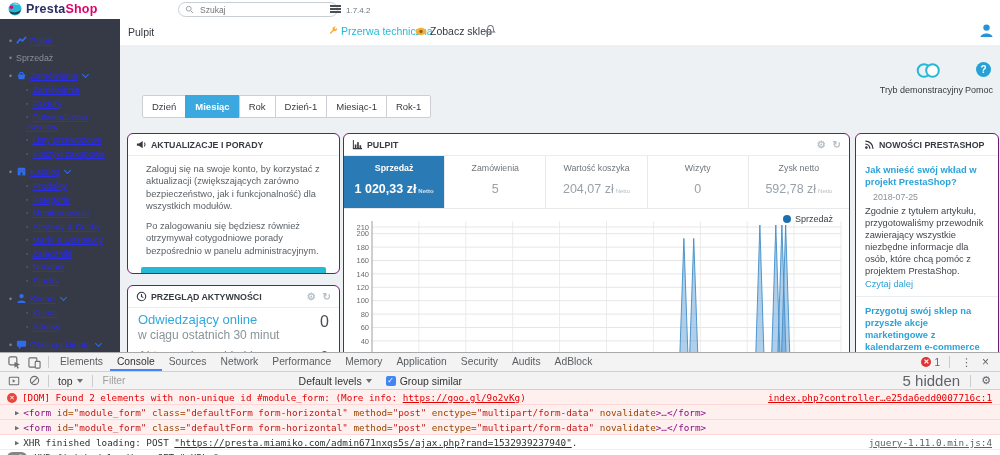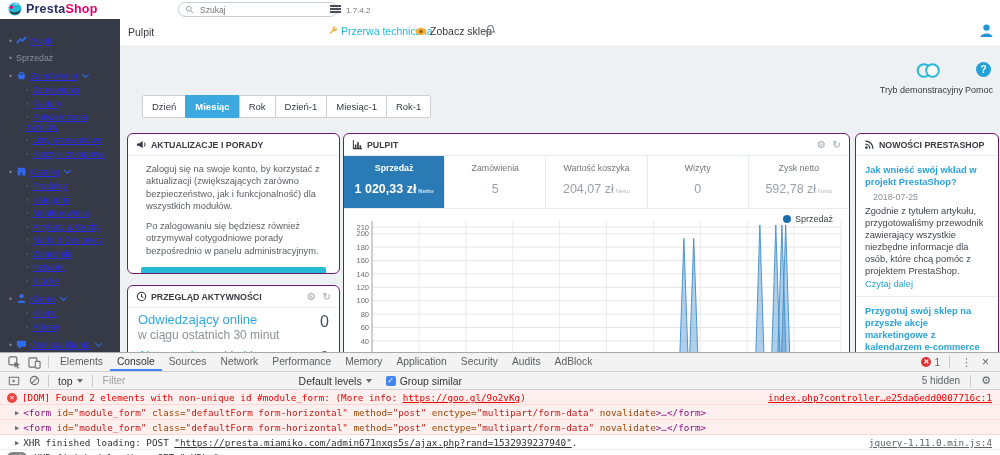--- a/index.html
+++ b/index.html
@@ -124,21 +124,21 @@
 
   #dt-toolbar{height:17px;background:#f3f3f3;border-bottom:1px solid #d0d0d0;display:flex;align-items:center;padding:0 4px;}
   #frame-select{display:flex;align-items:center;gap:4px;padding:0 5px;cursor:pointer;color:#333;}
   #frame-select .caret{width:0;height:0;border-left:3px solid transparent;border-right:3px solid transparent;border-top:4px solid #6e6e6e;}
   #filter-input{color:#9e9e9e;padding:0 6px;width:190px;font-size:10.3px;}
   #levels{display:flex;align-items:center;gap:4px;cursor:pointer;color:#333;}
   #levels .caret{width:0;height:0;border-left:3px solid transparent;border-right:3px solid transparent;border-top:4px solid #6e6e6e;}
   #group-similar{display:flex;align-items:center;gap:4px;margin-left:14px;cursor:pointer;}
   #gs-check{width:10px;height:10px;border-radius:2px;background:#4285f4;color:#fff;font-size:8px;line-height:10px;text-align:center;}
   #tb-right{margin-left:auto;display:flex;align-items:center;gap:6px;padding-right:5px;}
-  #hidden-count{color:#5f6368;font-size:10px;}
+  #hidden-count{color:#5f6368;font-size:15px;}
   #tb-gear{color:#5f6368;font-size:11px;cursor:pointer;}
 
   #console-rows{font-family:"DejaVu Sans Mono","Liberation Mono",monospace;font-size:9.3px;}
   .crow{display:flex;align-items:flex-start;padding:2px 8px 1px 6px;border-bottom:1px solid #efefef;background:#fff;}
   .crow.err{background:#fff0f0;border-bottom-color:#ffd7d7;}
   .err-ic{flex:none;width:10px;height:10px;border-radius:50%;background:#e8453c;color:#fff;font-size:6.5px;line-height:10px;
      text-align:center;margin:1px 5px 0 1px;font-family:"Liberation Sans",sans-serif;}
   .tri{flex:none;color:#6e6e6e;font-size:7px;margin:1.5px 4px 0 9px;}
   .ctext{color:#e60000;}
   .ctext a{color:#e60000;text-decoration:underline;}

